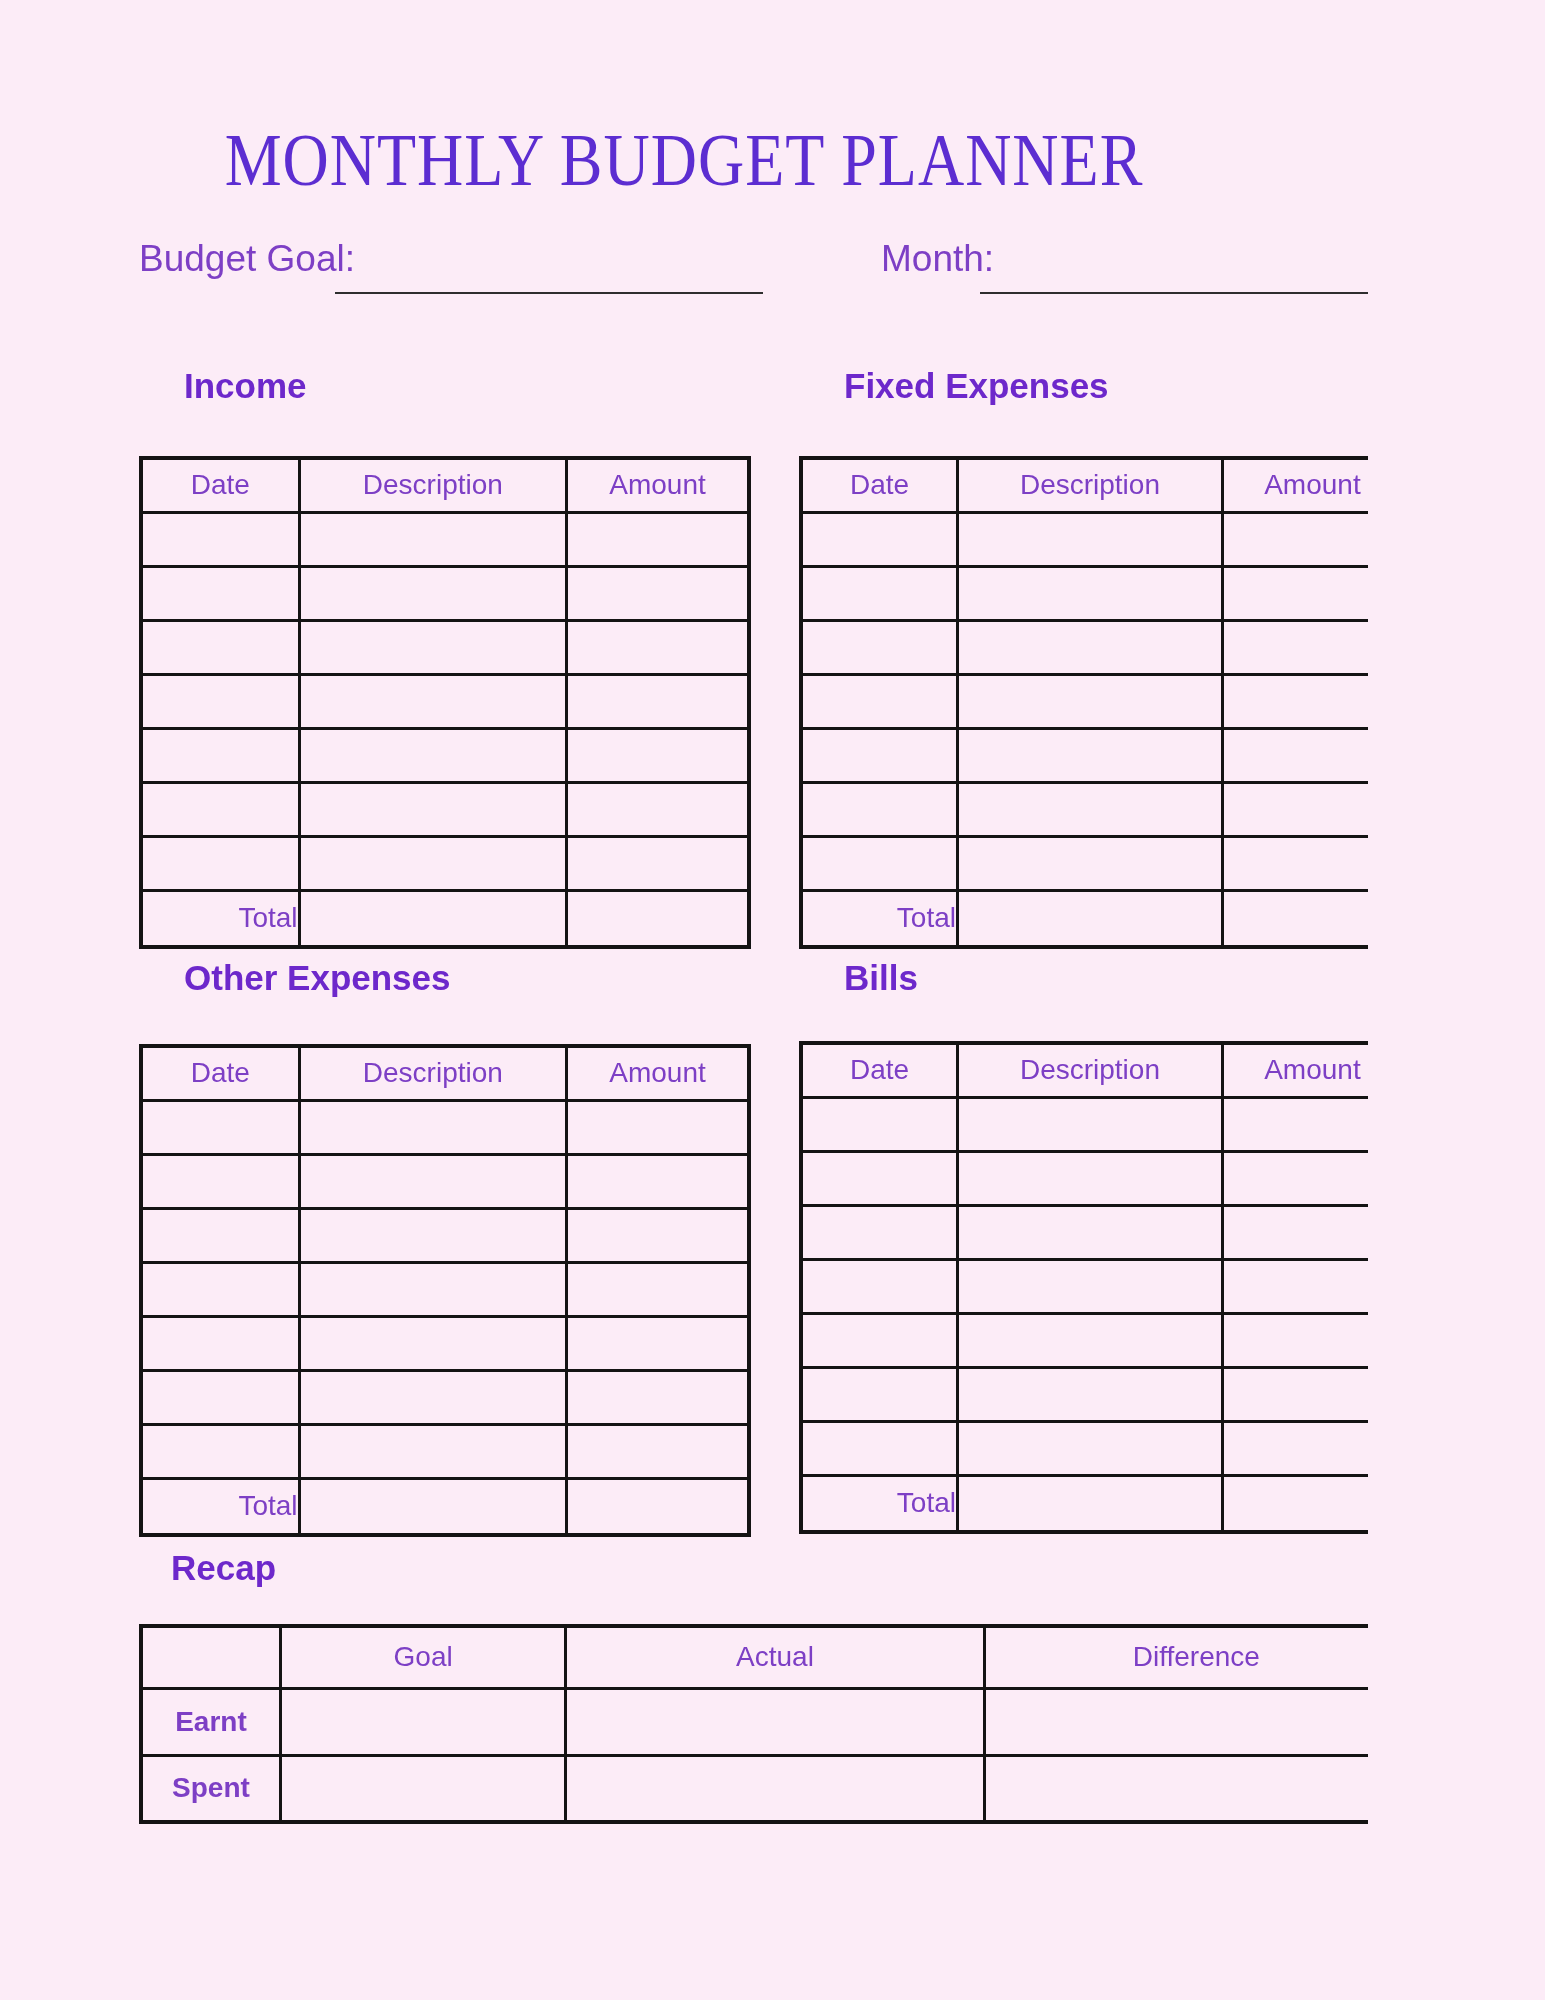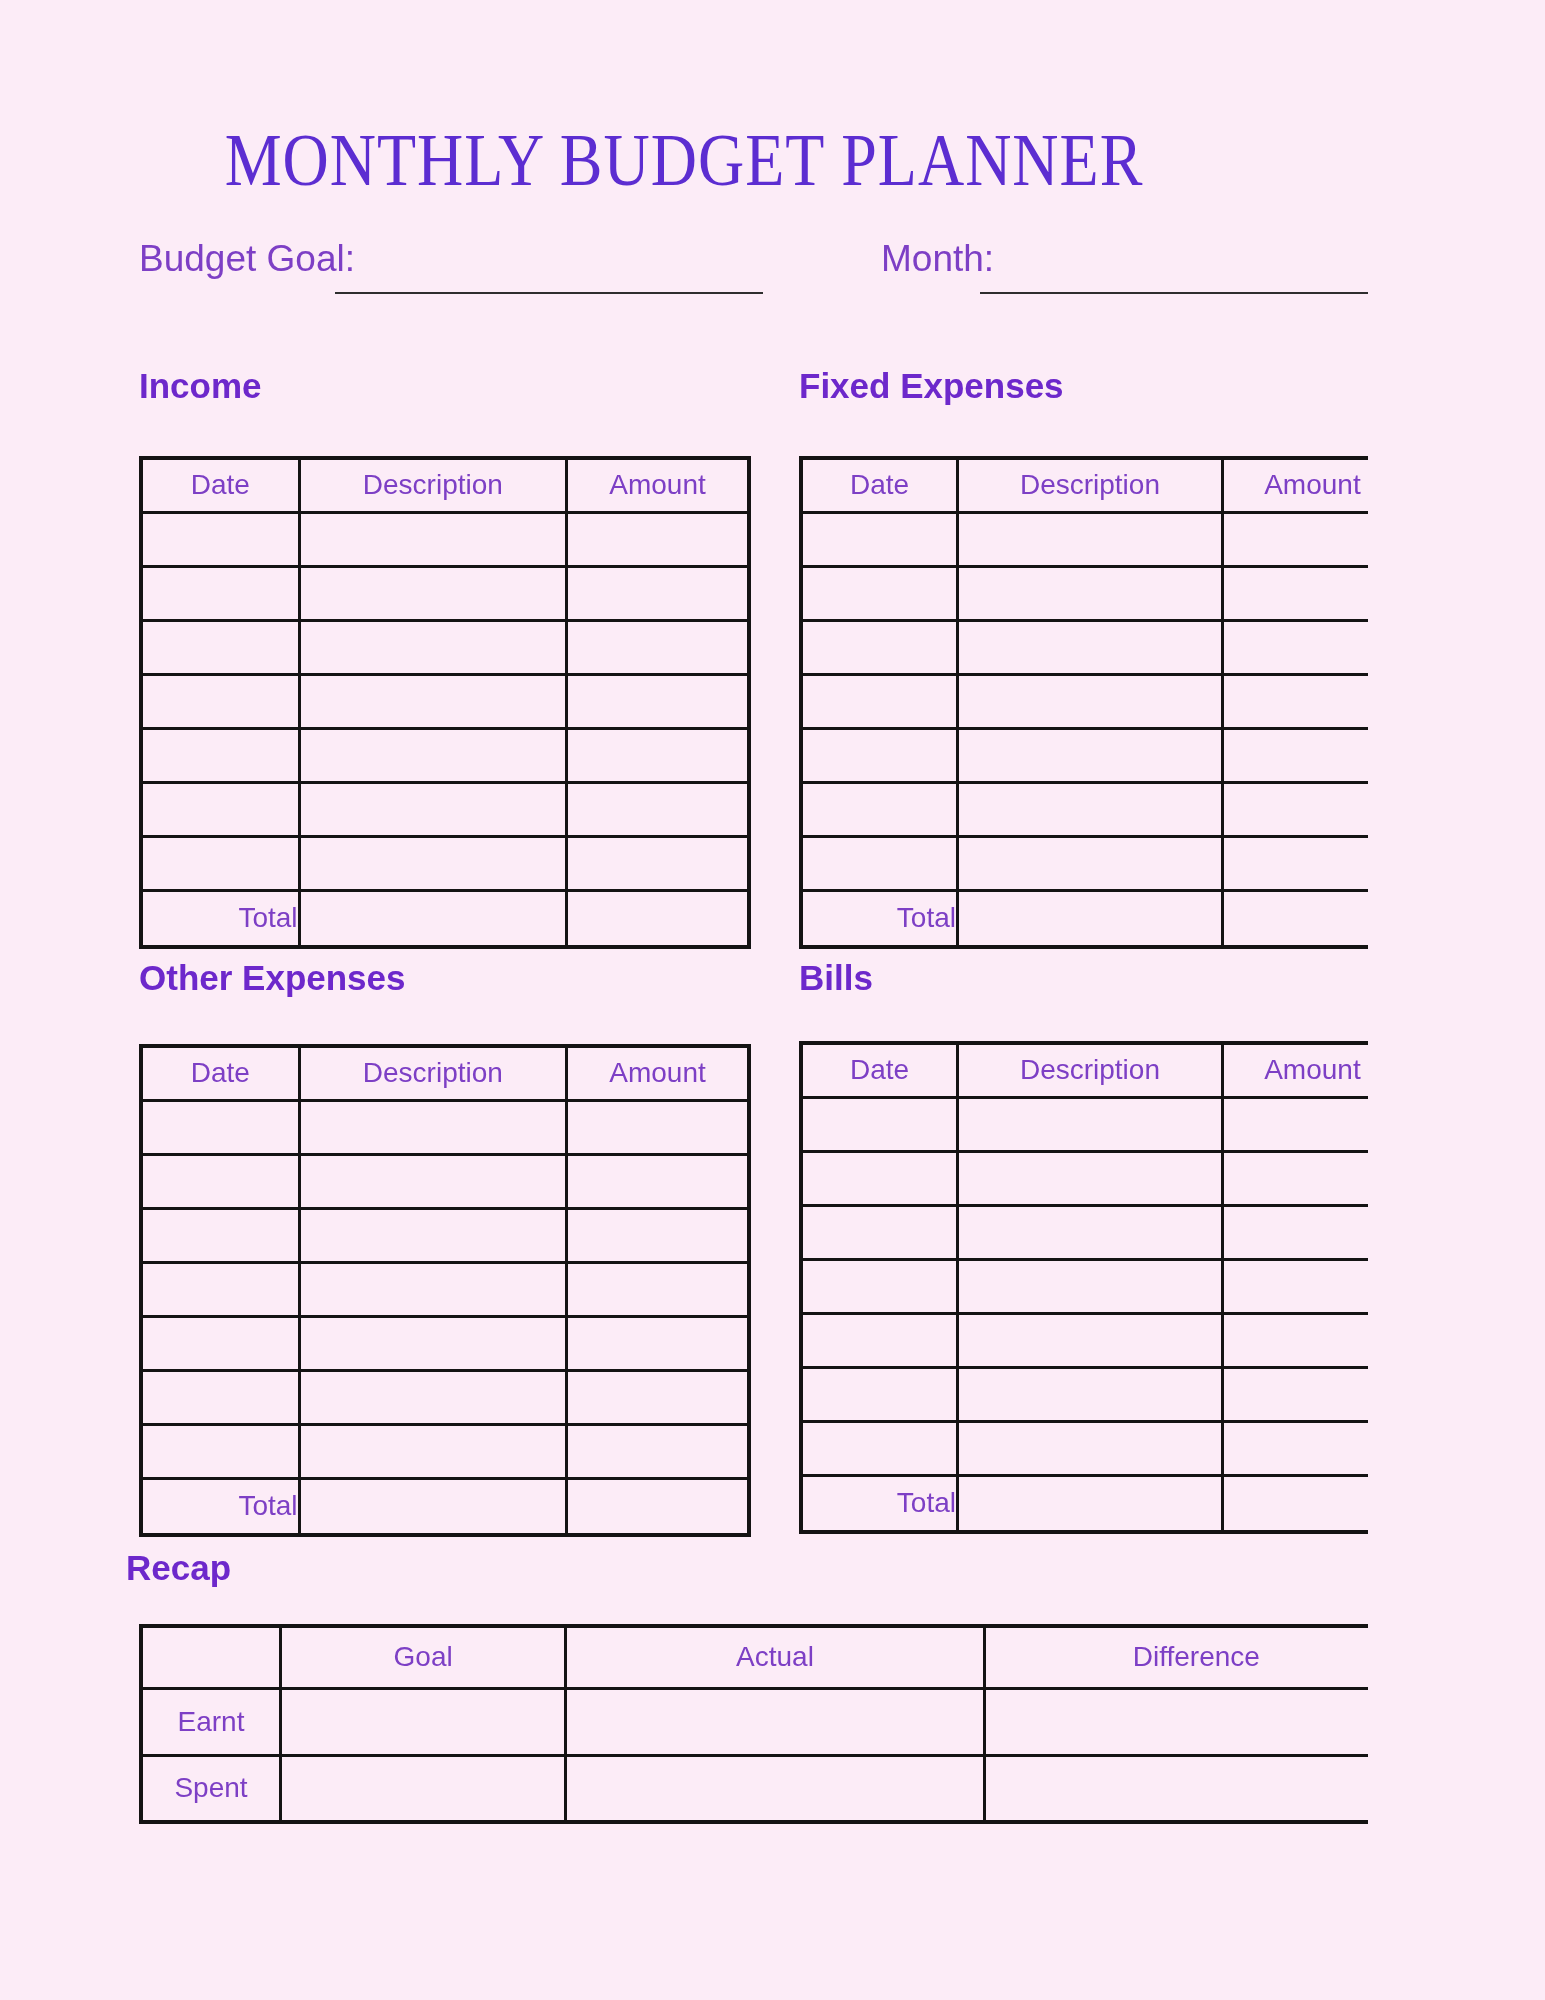--- a/index.html
+++ b/index.html
@@ -41,20 +41,21 @@
     position:absolute;
     height:0;
     border-bottom:2px solid var(--line);
   }
   .section-heading{
     position:absolute;
     font-size:35px;
     font-weight:700;
     color:var(--heading);
     white-space:nowrap;
+    margin-left:45px;
   }
   table{
     position:absolute;
     border-collapse:collapse;
     table-layout:fixed;
     background:var(--background);
     border:4px solid var(--border);
     margin-top:26px;
   }
   th,td{
@@ -63,21 +64,21 @@
     vertical-align:middle;
     font-weight:400;
     font-size:28px;
     color:var(--table-text);
     overflow:hidden;
   }
   .ledger thead th{height:54px;}
   .ledger tbody td{height:54px;}
   .ledger tr.total-row td{height:57px;text-align:right;}
   .recap thead th{height:62px;}
-  .recap tbody td{height:67px;}
+  .recap tbody td{height:67px;font-weight:bold;}
 </style>
 </head>
 <body>
 
 <div class="page">
 
   <h1 class="page-title">MONTHLY BUDGET PLANNER</h1>
 
   <span class="field-label" style="left:139px;top:238px;">Budget Goal:</span>
   <span class="fill-line" style="left:335px;top:292px;width:428px;"></span>

